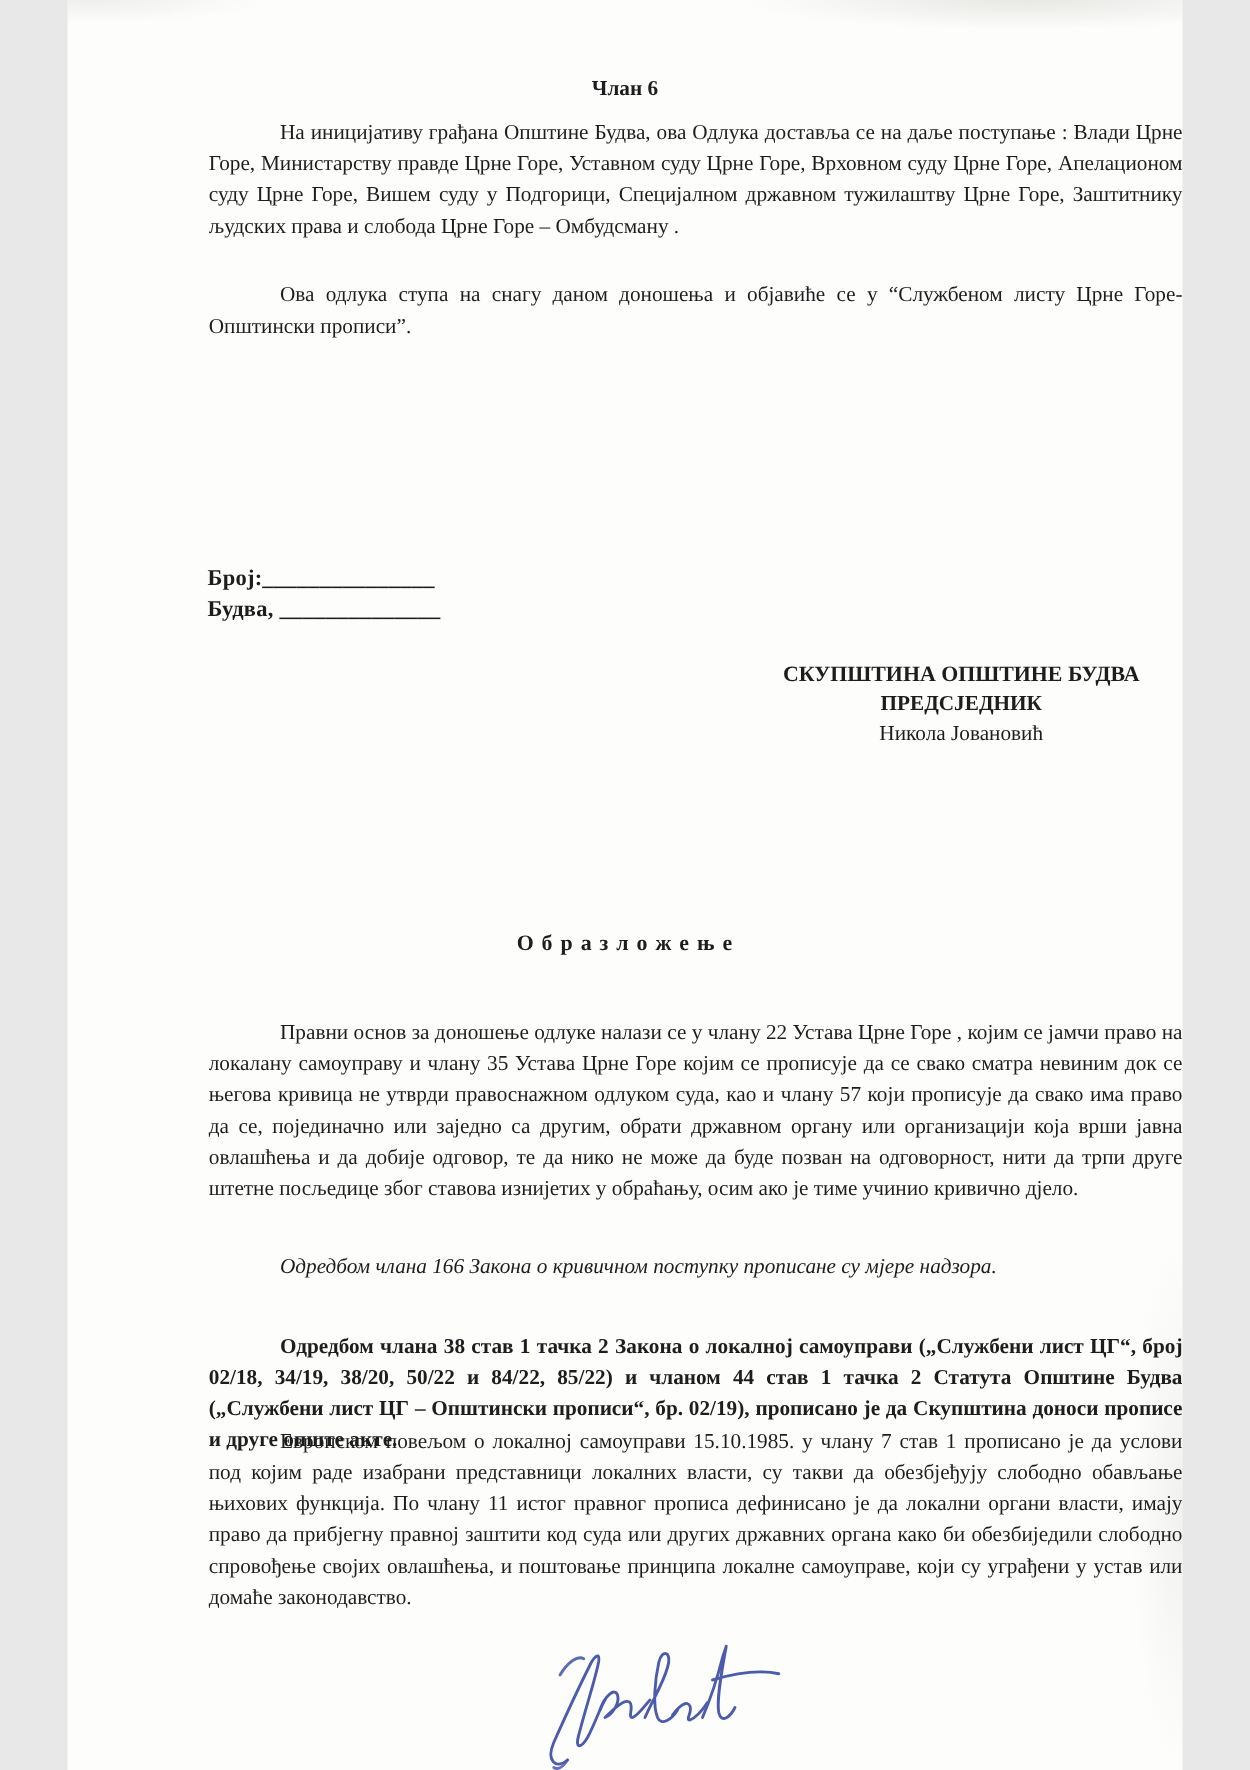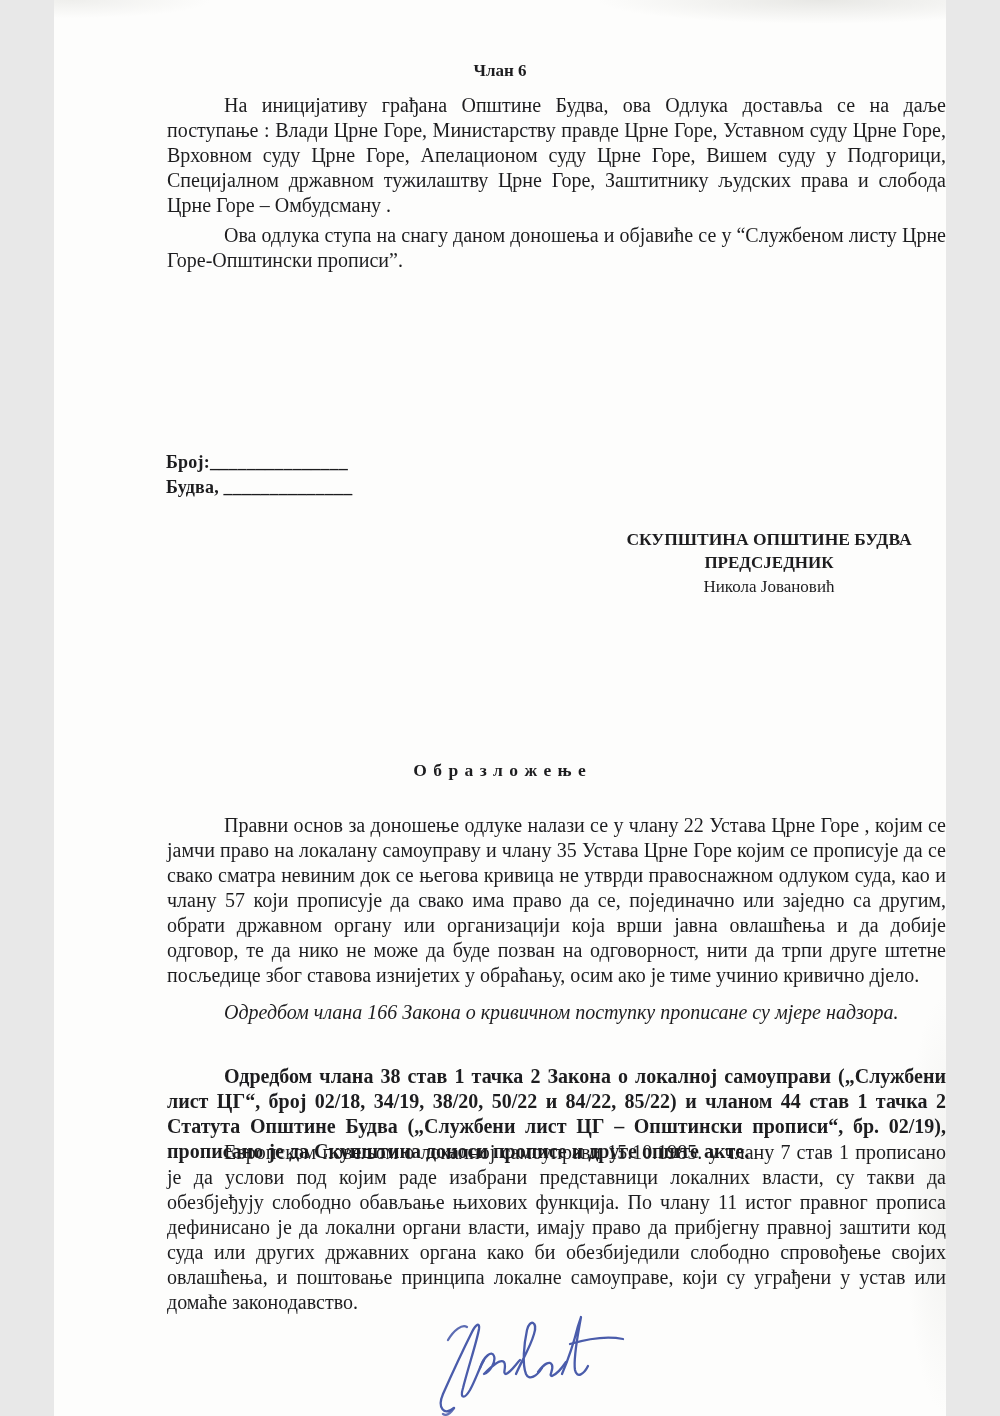--- a/index.html
+++ b/index.html
@@ -25,21 +25,21 @@
   .article-heading {
     left: 0; right: 0;
     text-align: center;
     font-weight: bold;
     font-size: 17px;
     line-height: 21px;
   }
   .para {
     left: 113px;
     width: 779px;
-    font-size: 20px;
+    font-size: 17px;
     line-height: 25px;
     text-align: justify;
     text-indent: 57px;
     margin: 0;
   }
   .bold-lines {
     left: 112px;
     font-weight: bold;
     font-size: 18px;
     line-height: 25px;
@@ -85,21 +85,21 @@
     <div class="official-org">СКУПШТИНА ОПШТИНЕ БУДВА</div>
     <div class="official-role">ПРЕДСЈЕДНИК</div>
     <div class="official-name">Никола Јовановић</div>
   </div>
 
   <div class="abs bold-lines" style="top:450px;">
     <div>Број:_______________</div>
     <div>Будва, ______________</div>
   </div>
 
-  <div class="abs rationale-heading" style="top:744px;margin-top:16px;">О б р а з л о ж е њ е</div>
+  <div class="abs rationale-heading" style="top:744px;">О б р а з л о ж е њ е</div>
 
   <p class="abs para" style="top:813px;">Правни основ за доношење одлуке налази се у члану 22 Устава Црне Горе , којим се јамчи право на локалану самоуправу и члану 35 Устава Црне Горе којим се прописује да се свако сматра невиним док се његова кривица не утврди правоснажном одлуком суда, као и члану 57 који прописује да свако има право да се, појединачно или заједно са другим, обрати државном органу или организацији која врши јавна овлашћења и да добије одговор, те да нико не може да буде позван на одговорност, нити да трпи друге штетне посљедице због ставова изнијетих у обраћању, осим ако је тиме учинио кривично дјело.</p>
 
   <p class="abs para" style="top:1000px;font-style:italic;">Одредбом члана 166 Закона о кривичном поступку прописане су мјере надзора.</p>
 
   <p class="abs para" style="top:1064px;font-weight:bold;">Одредбом члана 38 став 1 тачка 2  Закона о локалној самоуправи („Службени лист ЦГ“, број 02/18, 34/19, 38/20, 50/22 и 84/22, 85/22) и  чланом 44 став 1 тачка 2 Статута Општине Будва („Службени лист ЦГ – Општински прописи“, бр. 02/19), прописано је да Скупштина доноси прописе и друге опште акте.</p>
 
   <p class="abs para" style="top:1140px;">Европском повељом о локалној самоуправи 15.10.1985. у члану 7 став 1 прописано је да услови под којим раде изабрани представници локалних власти, су такви да обезбјеђују слободно обављање њихових функција. По члану 11 истог правног прописа дефинисано је да локални органи власти, имају право да прибјегну правној заштити код суда или других државних органа како би обезбиједили слободно спровођење својих овлашћења, и поштовање принципа локалне самоуправе, који су уграђени у устав или домаће законодавство.</p>
 
   <div class="abs signature-wrap">

